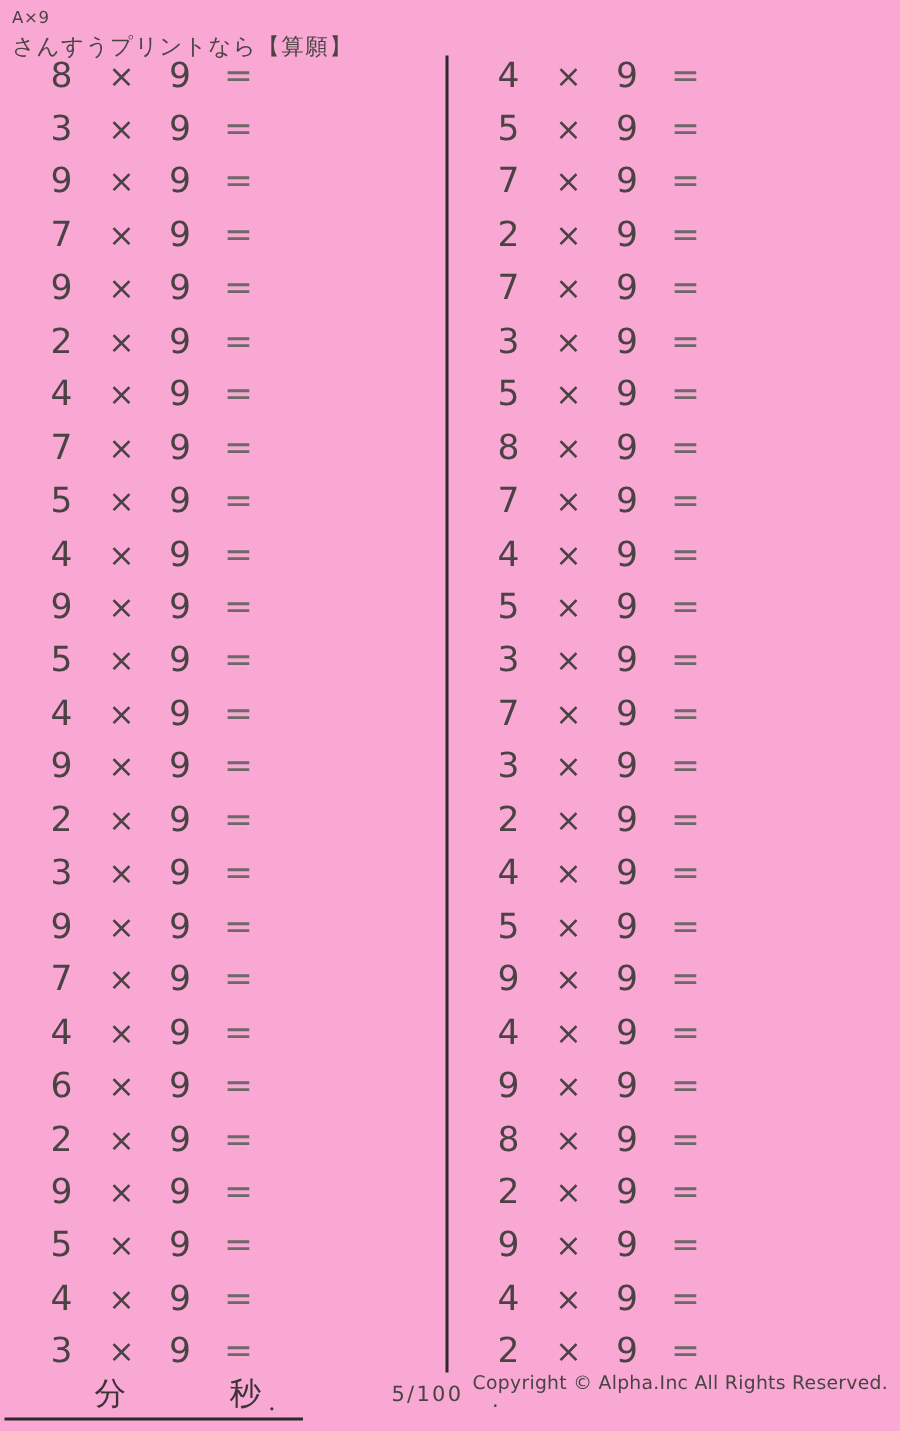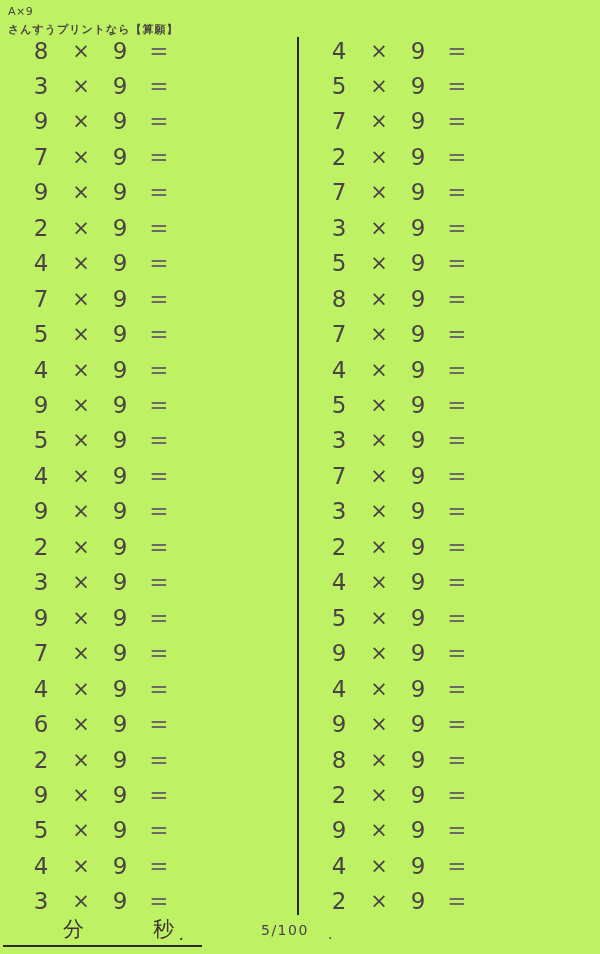--- a/index.html
+++ b/index.html
@@ -1,41 +1,40 @@
 <!DOCTYPE html>
 <html><head>
 <meta charset="utf-8">
 <style>
   * { margin: 0; padding: 0; box-sizing: border-box; }
   html, body { background: #ffffff; }
   .page {
     position: relative;
     width: 600px;
     height: 954px;
-    background: #bef264;
+    background: #f9a8d4;
     font-family: "DejaVu Sans", "Liberation Sans", sans-serif;
     color: #453e3e;
     overflow: hidden;
   }
   .header {
     position: absolute;
     top: 5px;
     left: 8px;
   }
   .header .code {
     font-size: 11px;
     letter-spacing: 0.5px;
     color: #4a4343;
   }
   .header .subtitle {
     margin-top: 4px;
-    font-size: 11px;
+    font-size: 15px;
     letter-spacing: 1px;
     color: #4a4343;
-    font-weight: bold;
   }
   .divider {
     position: absolute;
     left: 297px;
     top: 37px;
     width: 2px;
     height: 878px;
     background: #2e2828;
   }
   .column {
@@ -426,15 +425,16 @@
     <span class="minutes">分</span>
     <span class="seconds">秒</span>
     <span class="dot">.</span>
   </div>
 
   <div class="page-number">5/100</div>
 
   <div class="stray-dot">.</div>
 
   <div class="copyright">
+    <div>Copyright ©  Alpha.Inc All Rights Reserved.</div>
   </div>
 
 </div>
 
 </body></html>

